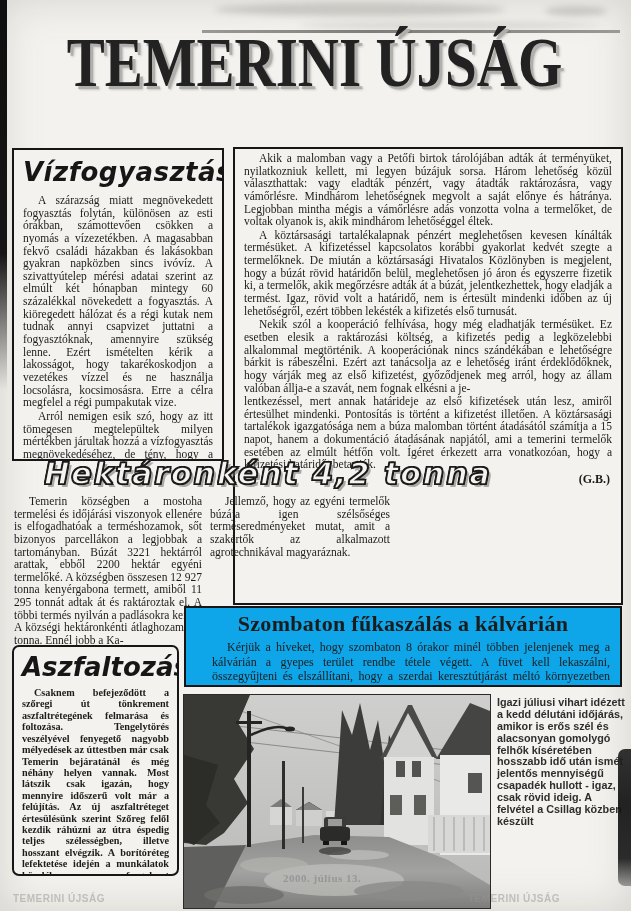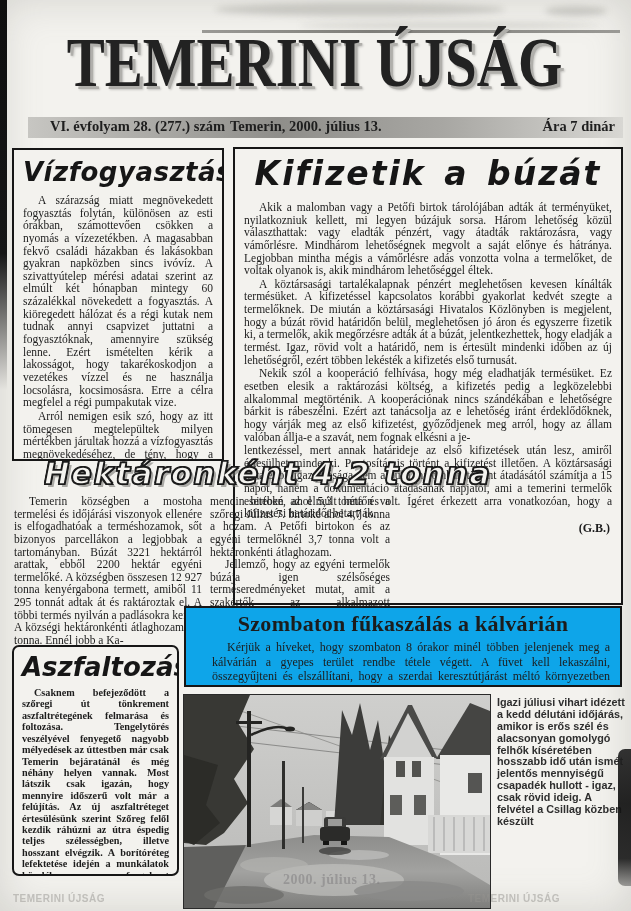--- a/index.html
+++ b/index.html
@@ -13,21 +13,21 @@
   .left-strip{position:absolute;left:0;top:0;width:7px;height:390px;
     background:linear-gradient(180deg,#0f0f0f 0%,#161616 65%,rgba(25,25,25,0) 100%);}
   .right-blotch{position:absolute;left:618px;top:749px;width:13px;height:137px;
     background:linear-gradient(180deg,#222 0%,#111 40%,#1b1b1b 80%,rgba(20,20,20,.4));
     border-radius:7px 0 0 7px;opacity:.92;}
   .smudge{position:absolute;border-radius:50%;filter:blur(3px);background:rgba(135,133,128,.33);}
   .s1{left:215px;top:3px;width:290px;height:13px;}
   .s2{left:545px;top:6px;width:62px;height:10px;}
   .s3{left:300px;top:22px;width:300px;height:7px;background:rgba(140,138,132,.25);}
   .bleed{position:absolute;color:rgba(128,126,128,.55);font-weight:bold;letter-spacing:.5px;}
-  .bleed-date{left:283px;top:872px;font-size:14px;}
+  .bleed-date{left:283px;top:872px;font-size:11px;}
   .bleed-left{left:13px;top:893px;font-size:10px;font-family:"Liberation Sans",sans-serif;color:rgba(150,148,144,.5);}
   .bleed-right{left:468px;top:893px;font-size:10px;font-family:"Liberation Sans",sans-serif;color:rgba(150,148,144,.5);}
   
   .tagline{position:absolute;left:30px;top:20px;font-size:15px;font-weight:bold;letter-spacing:.3px;}
   .header-rule{position:absolute;left:202px;top:30px;width:418px;height:3px;
     background:linear-gradient(90deg,#9a9995,#7e7d79 40%,#9a9995);}
   .masthead{position:absolute;left:0;right:2px;top:26px;text-align:center;}
   .masthead span{display:inline-block;font-weight:bold;font-size:57px;line-height:1;
     letter-spacing:0;transform:scaleY(1.24);transform-origin:center top;color:#222;
     text-shadow:3px 3px 0 #b0afab,4px 4px 2px rgba(0,0,0,.18);}
@@ -84,51 +84,44 @@
 
   <div class="left-strip"></div>
   <div class="smudge s1"></div>
   <div class="smudge s2"></div>
   <div class="smudge s3"></div>
 
   <div class="header-rule"></div>
   <div class="masthead">
     <span>TEMERINI ÚJSÁG</span>
   </div>
-  <div class="dateline-bar">
-    <span class="cell issue">VI. évfolyam 28. (277.) szám</span>
-    <span class="cell date-center">Temerin, 2000. július 13.</span>
-    <span class="cell price">Ára 7 dinár</span>
-  </div>
 
   <div class="abox viz-box">
     <div class="h-italic title">Vízfogyasztás</div>
     <div class="body-text">
       <p>A szárazság miatt megnövekedett fogyasztás folytán, különösen az esti órákban, számottevően csökken a nyomás a vízezetékben. A magasabban fekvő családi házakban és lakásokban gyakran napközben sincs ivóvíz. A szivattyútelep mérési adatai szerint az elmúlt két hónapban mintegy 60 százalékkal növekedett a fogyasztás. A kiöregedett hálózat és a régi kutak nem tudnak annyi csapvizet juttatni a fogyasztóknak, amennyire szükség lenne. Ezért ismételten kérik a lakosságot, hogy takarékoskodjon a vezetékes vízzel és ne használja locsolásra, kocsimosásra. Erre a célra megfelel a régi pumpakutak vize.</p>
       <p>Arról nemigen esik szó, hogy az itt tömegesen megtelepültek milyen mértékben járultak hozzá a vízfogyasztás megnövekedéséhez, de tény, hogy a betelepülést nem kísérte a vízművek kapacitásának arányos bővítése. Az építőhelyeken szinte mindenütt csapvizet használnak, s ez szintén pocsékolás.</p>
     </div>
   </div>
 
   <div class="abox kif-box">
-    <div class="h-italic title">Kifizetik a búzát</div>
     <div class="body-text">
       <p>Akik a malomban vagy a Petőfi birtok tárolójában adták át terményüket, nyilatkozniuk kellett, mi legyen búzájuk sorsa. Három lehetőség közül választhattak: vagy eladták pénzért, vagy átadták raktározásra, vagy vámőrlésre. Mindhárom lehetőségnek megvolt a saját előnye és hátránya. Legjobban mintha mégis a vámőrlésre adás vonzotta volna a termelőket, de voltak olyanok is, akik mindhárom lehetőséggel éltek.</p>
       <p>A köztársasági tartalékalapnak pénzért meglehetősen kevesen kínálták termésüket. A kifizetéssel kapcsolatos korábbi gyakorlat kedvét szegte a termelőknek. De miután a köztársasági Hivatalos Közlönyben is megjelent, hogy a búzát rövid határidőn belül, meglehetősen jó áron és egyszerre fizetik ki, a termelők, akik megőrzésre adták át a búzát, jelentkezhettek, hogy eladják a termést. Igaz, rövid volt a határidő, nem is értesült mindenki időben az új lehetőségről, ezért többen lekésték a kifizetés első turnusát.</p>
       <p>Nekik szól a kooperáció felhívása, hogy még eladhatják termésüket. Ez esetben elesik a raktározási költség, a kifizetés pedig a legközelebbi alkalommal megtörténik. A kooperációnak nincs szándékában e lehetőségre bárkit is rábeszélni. Ezért azt tanácsolja az e lehetőség iránt érdeklődőknek, hogy várják meg az első kifizetést, győződjenek meg arról, hogy az állam valóban állja-e a szavát, nem fognak elkésni a je-</p>
       <p class="kif-narrow">lentkezéssel, mert annak határideje az első kifizetések után lesz, amiről értesülhet mindenki. Pontosítás is történt a kifizetést illetően. A köztársasági tartalékok igazgatósága nem a búza malomban történt átadásától számítja a 15 napot, hanem a dokumentáció átadásának napjától, ami a temerini termelők esetében az elmúlt hétfőn volt. Ígéret érkezett arra vonatkozóan, hogy a kifizetési határidőt betartják.</p>
       <div class="byline">(G.B.)</div>
     </div>
   </div>
 
   <div class="hektar-title">Hektáronként 4,2 tonna</div>
   <div class="hektar-col hcol1">
     <p class="indent">Temerin községben a mostoha termelési és időjárási viszonyok ellenére is elfogadhatóak a terméshozamok, sőt bizonyos parcellákon a legjobbak a tartományban. Búzát 3221 hektárról arattak, ebből 2200 hektár egyéni termelőké. A községben összesen 12 927 tonna kenyérgabona termett, amiből 11 295 tonnát adtak át és raktároztak el. A többi termés nyilván a padlásokra került. A községi hektáronkénti átlaghozam 4,2 tonna. Ennél jobb a Ka-</p>
   </div>
   <div class="hektar-col hcol2">
-    <p>mendin birtoké, ahol 5,3 tonna és a szőregi Július 7. birtoké ahol 4,7 tonna a hozam. A Petőfi birtokon és az egyéni termelőknél 3,7 tonna volt a hektáronkénti átlaghozam.</p>
     <p class="indent">Jellemző, hogy az egyéni termelők búzája igen szélsőséges terméseredményeket mutat, amit a szakértők az alkalmazott agrotechnikával magyaráznak.</p>
   </div>
 
   <div class="abox aszfalt-box">
     <div class="h-italic title">Aszfaltozás</div>
     <div class="body-text">
       <p>Csaknem befejeződött a szőregi út tönkrement aszfaltrétegének felmarása és foltozása. Tengelytörés veszélyével fenyegető nagyobb mélyedések az úttestben már csak Temerin bejáratánál és még néhány helyen vannak. Most látszik csak igazán, hogy mennyire időszerű volt már a felújítás. Az új aszfaltréteget értesülésünk szerint Szőreg felől kezdik ráhúzni az útra éspedig teljes szélességben, illetve hosszant elvégzik. A borítóréteg lefektetése idején a munkálatok közelében a forgalmat egyirányúsítják.</p>
     </div>
   </div>
 

